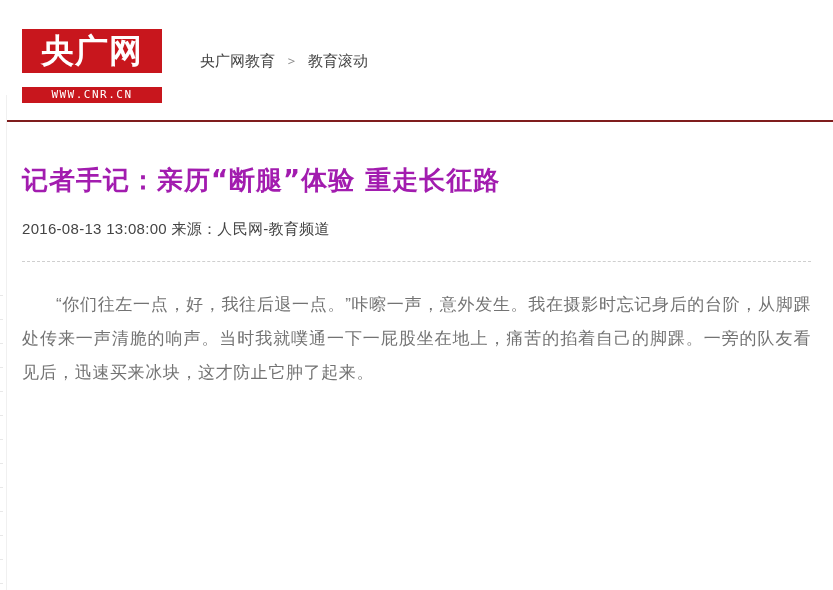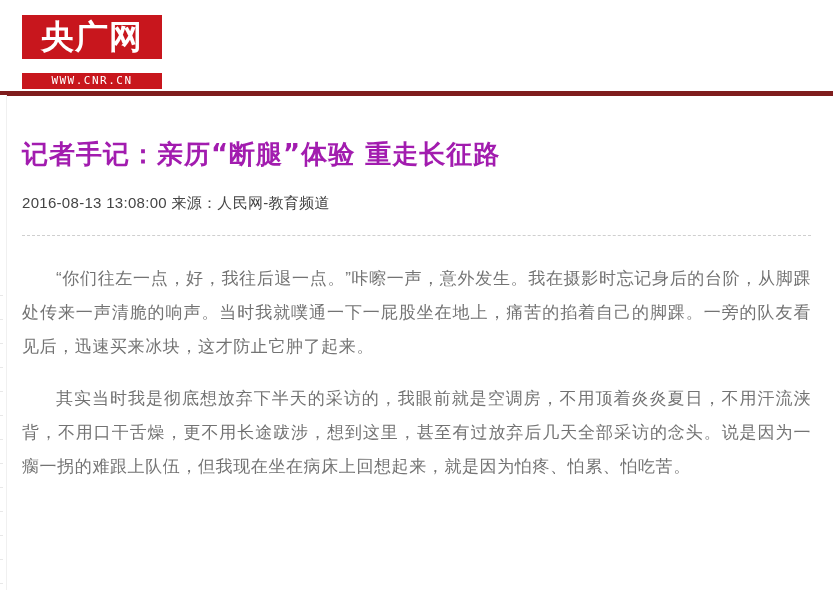--- a/index.html
+++ b/index.html
@@ -11,22 +11,22 @@
     width: 833px;
     height: 590px;
     font-family: "Liberation Sans", sans-serif;
     color: #333;
     overflow: hidden;
     position: relative;
   }
 
   
   .header {
-    height: 96px;
-    border-bottom: 5px solid #7f1d1d;
+    height: 122px;
+    border-bottom: 2px solid #7f1d1d;
     display: flex;
     align-items: center;
     padding-left: 22px;
     box-sizing: border-box;
   }
   .logo {
     width: 140px;
     height: 62px;
     display: flex;
     flex-direction: column;
@@ -142,23 +142,27 @@
 
 <div class="left-rail">
   <div class="rail-marks"></div>
 </div>
 
 <div class="header">
   <div class="logo">
     <div class="logo-main">央广网</div>
     <div class="logo-sub">WWW.CNR.CN</div>
   </div>
+  <div class="breadcrumb">
+    <a class="crumb" href="#">央广网教育</a>
+    <span class="sep">＞</span>
+    <a class="crumb" href="#">教育滚动</a>
+  </div>
 </div>
 
 <div class="article">
   <h1 class="title">记者手记：亲历“断腿”体验 重走长征路</h1>
   <div class="meta">2016-08-13 13:08:00 来源：人民网-教育频道</div>
   <div class="divider"></div>
   <div class="body">
     <p>“你们往左一点，好，我往后退一点。”咔嚓一声，意外发生。我在摄影时忘记身后的台阶，从脚踝处传来一声清脆的响声。当时我就噗通一下一屁股坐在地上，痛苦的掐着自己的脚踝。一旁的队友看见后，迅速买来冰块，这才防止它肿了起来。</p>
-    <p>其实当时我是彻底想放弃下半天的采访的，我眼前就是空调房，不用顶着炎炎夏日，不用汗流浃背，不用口干舌燥，更不用长途跋涉，想到这里，甚至有过放弃后几天全部采访的念头。说是因为一瘸一拐的难跟上队伍，但我现在坐在病床上回想起来，就是因为怕疼、怕累、怕吃苦。</p>
   </div>
 </div>
 
 </body></html>

